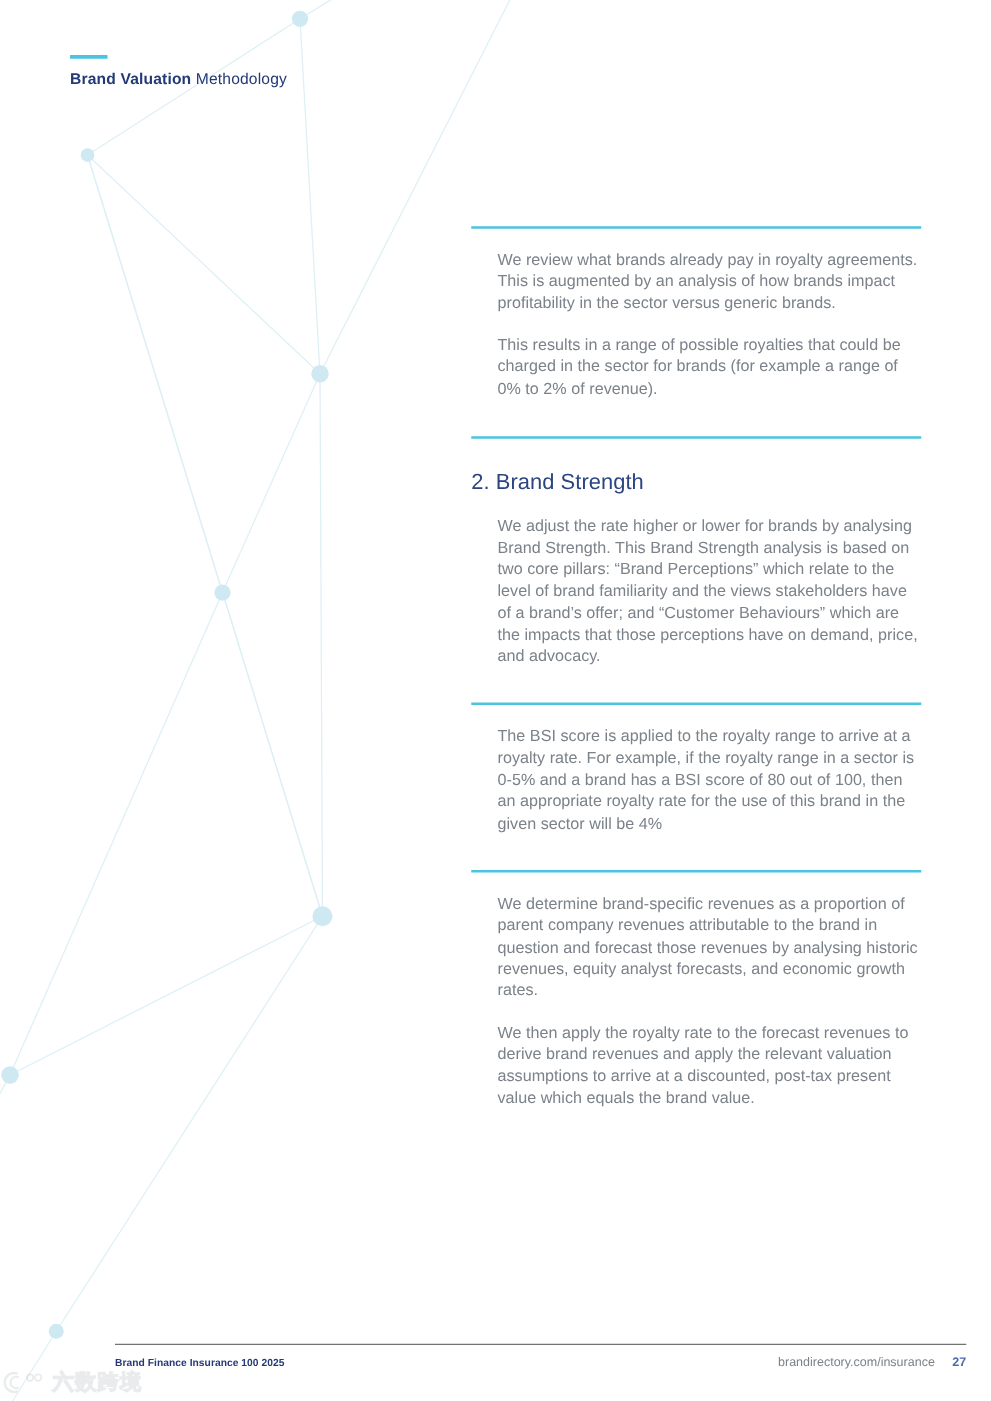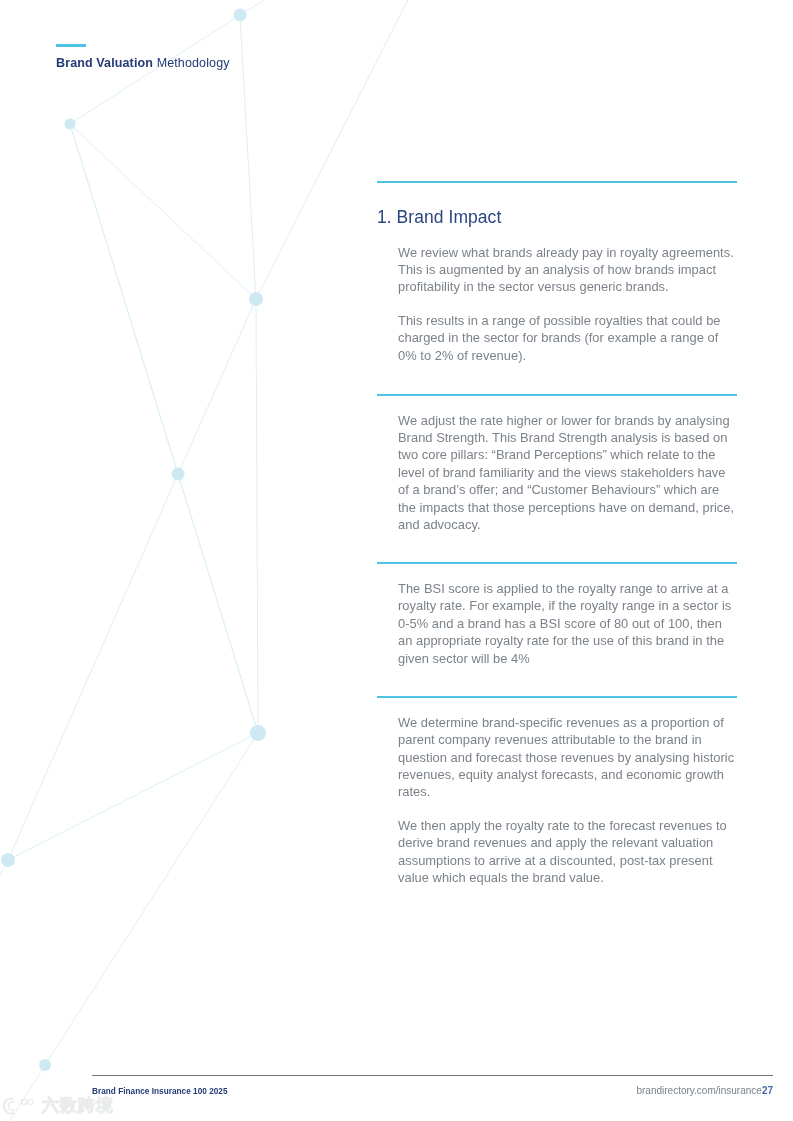--- a/index.html
+++ b/index.html
@@ -111,21 +111,21 @@
   }
   .footer-left {
     font-size: 8.2px;
     font-weight: bold;
     color: #233a77;
     letter-spacing: 0.005em;
   }
   .footer-right {
     display: flex;
     align-items: baseline;
-    gap: 0;
+    gap: 14px;
   }
   .footer-url {
     font-size: 10px;
     color: #7b8289;
   }
   .footer-page {
     font-size: 10px;
     color: #4a6ab0;
     font-weight: bold;
   }
@@ -185,31 +185,31 @@
 
   <div id="masthead">
     <div class="masthead-rule"></div>
     <div class="masthead-title"><span class="strong">Brand Valuation</span><span class="light"> Methodology</span></div>
   </div>
 
   <div id="content">
 
     <div class="section">
       <div class="section-rule"></div>
-      <h2 class="section-heading">1. Brand Impact</h2>
       <div class="section-body">
         <p>We review what brands already pay in royalty agreements. This is augmented by an analysis of how brands impact profitability in the sector versus generic brands.</p>
         <p>This results in a range of possible royalties that could be charged in the sector for brands (for example a range of 0% to 2% of revenue).</p>
       </div>
     </div>
 
     <div class="gap-1"></div>
 
     <div class="section">
       <div class="section-rule"></div>
+      <h2 class="section-heading">2. Brand Strength</h2>
       <div class="section-body">
         <p>We adjust the rate higher or lower for brands by analysing Brand Strength. This Brand Strength analysis is based on two core pillars: “Brand Perceptions” which relate to the level of brand familiarity and the views stakeholders have of a brand’s offer; and “Customer Behaviours” which are the impacts that those perceptions have on demand, price, and advocacy.</p>
       </div>
     </div>
 
     <div class="gap-2"></div>
 
     <div class="section">
       <div class="section-rule"></div>
       <div class="section-body">

